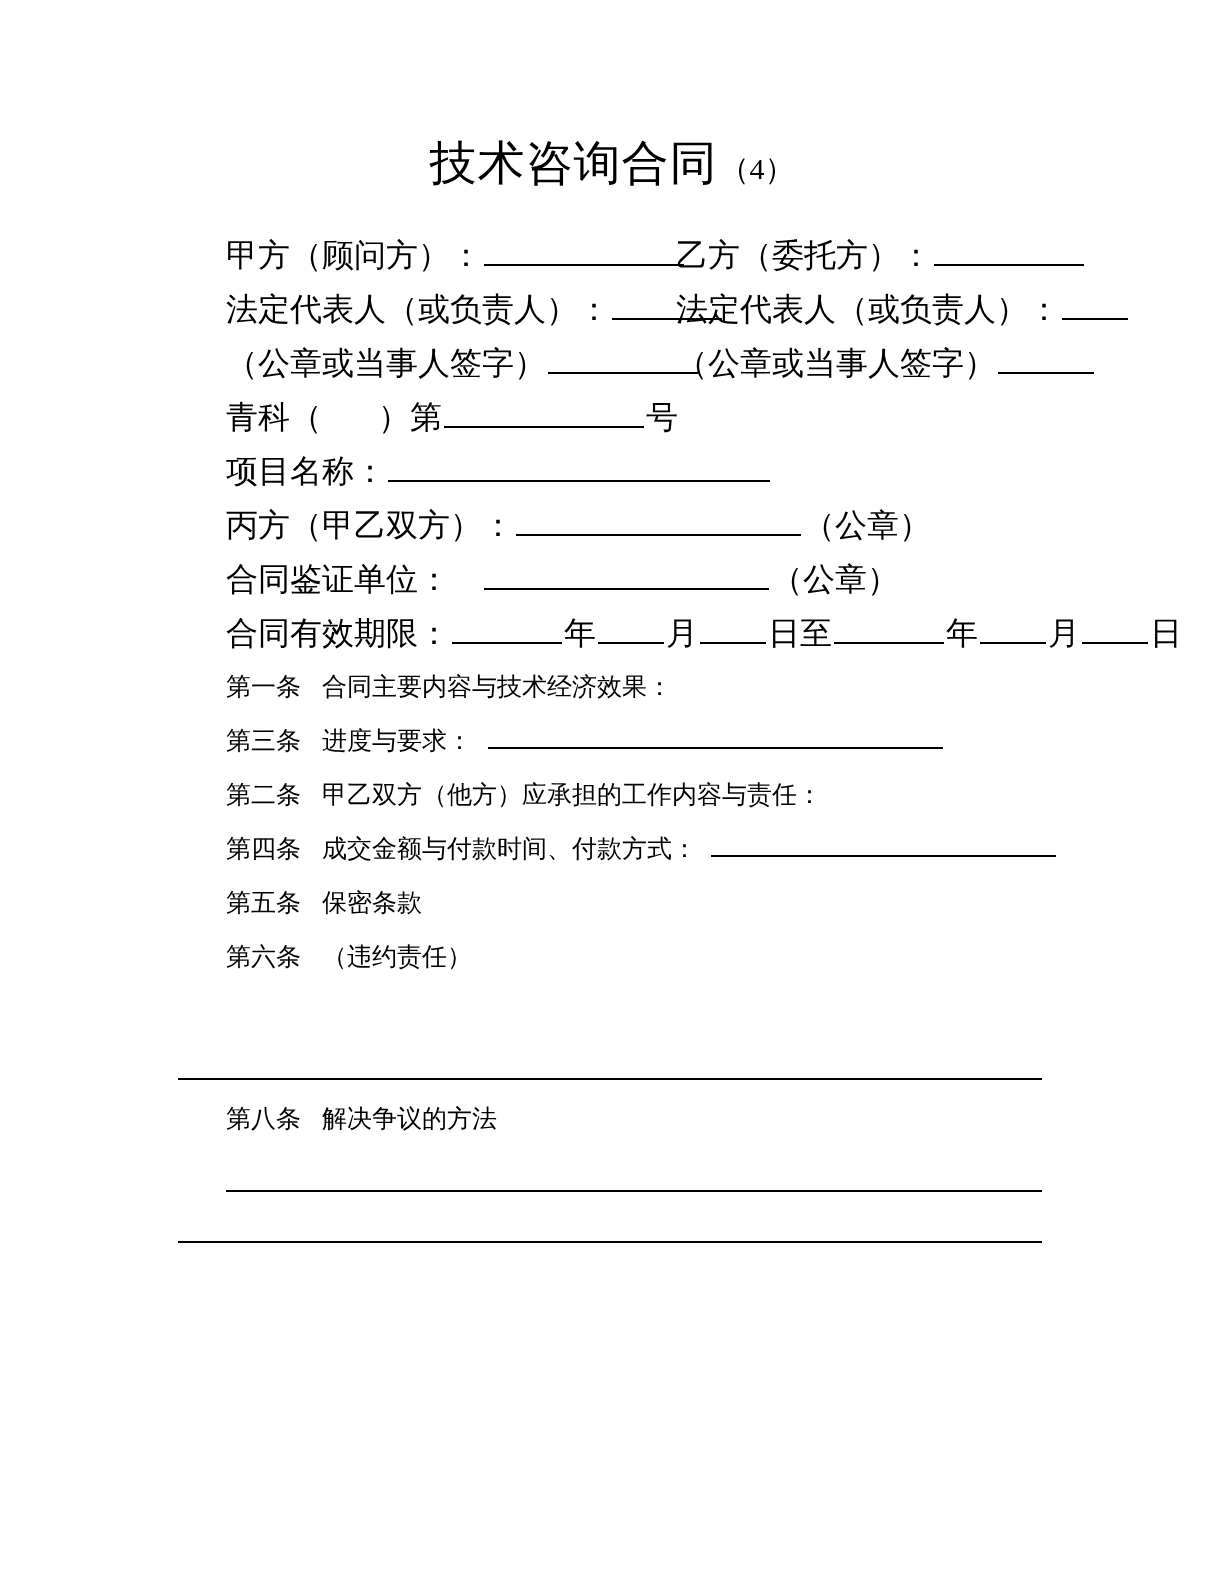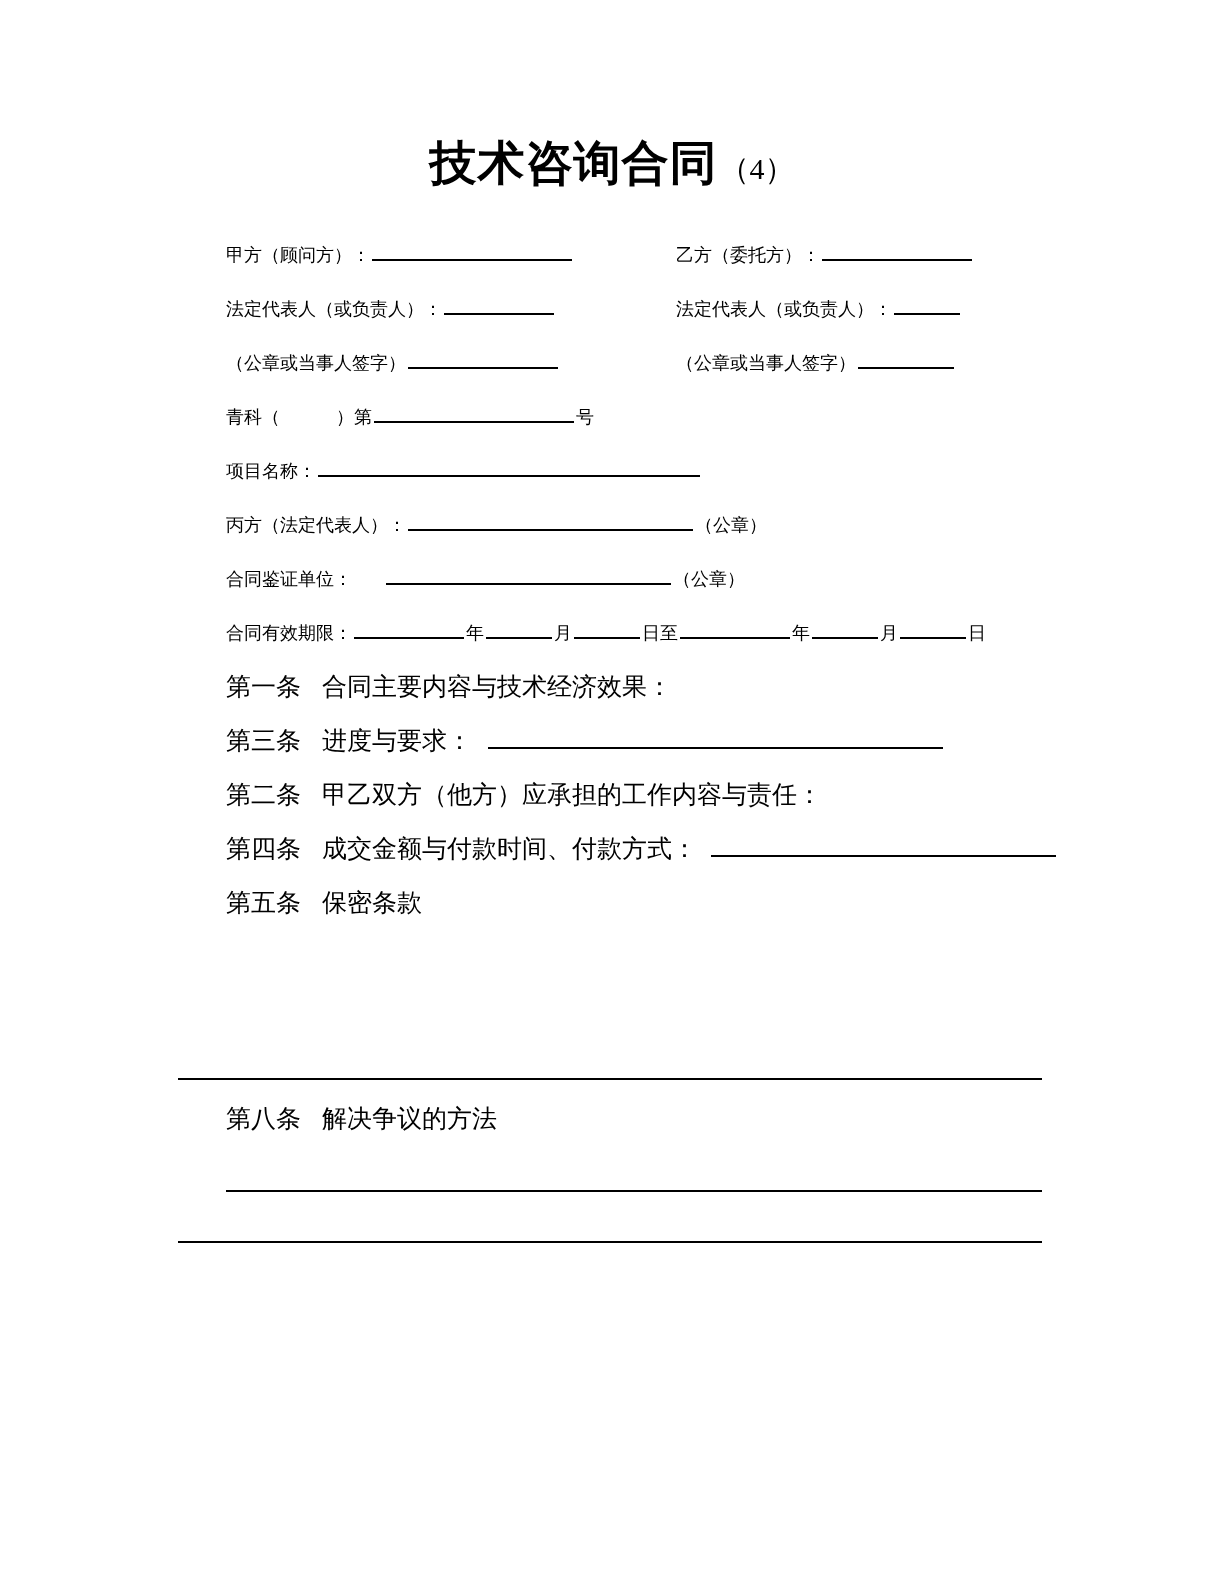--- a/index.html
+++ b/index.html
@@ -30,21 +30,21 @@
   .title-block {
     position: absolute;
     left: 0;
     top: 132px;
     width: 1224px;
     text-align: center;
     white-space: nowrap;
   }
   .title-main {
     font-family: "DejaVu Sans", "Liberation Sans", sans-serif;
-    font-weight: 700;
+    font-weight: 400;
     font-size: 47px;
     letter-spacing: 1px;
     vertical-align: baseline;
   }
   .title-suffix {
     font-family: "Liberation Serif", "DejaVu Serif", serif;
     font-weight: 400;
     font-size: 30px;
     vertical-align: baseline;
     margin-left: 2px;
@@ -55,21 +55,21 @@
     position: absolute;
     left: 226px;
     top: 228px;
     width: 820px;
   }
 
   .row {
     position: relative;
     height: 54px;
     line-height: 54px;
-    font-size: 18px;
+    font-size: 32px;
     white-space: nowrap;
   }
   .row .col-left,
   .row .col-right {
     position: absolute;
     top: 0;
     height: 54px;
     line-height: 54px;
     white-space: nowrap;
   }
@@ -170,21 +170,21 @@
     </div>
 
     <div class="row">
       <span class="col-left">
         <span class="txt">项目名称：</span><span class="blank b-name"></span>
       </span>
     </div>
 
     <div class="row">
       <span class="col-left">
-        <span class="txt">丙方（法定代表人）：</span><span class="blank b-unit"></span><span class="txt">（公章）</span>
+        <span class="txt">丙方（甲乙双方）：</span><span class="blank b-unit"></span><span class="txt">（公章）</span>
       </span>
     </div>
 
     <div class="row">
       <span class="col-left">
         <span class="txt">合同鉴证单位：</span><span style="display:inline-block;width:32px"></span><span class="blank b-unit"></span><span class="txt">（公章）</span>
       </span>
     </div>
 
     <div class="row">
@@ -206,20 +206,23 @@
     </div>
 
     <div class="clause">
       <span class="clause-no">第四条</span><span class="clause-text">成交金额与付款时间、付款方式：</span><span class="blank" style="width:345px;margin-left:14px"></span>
     </div>
 
     <div class="clause">
       <span class="clause-no">第五条</span><span class="clause-text">保密条款</span>
     </div>
 
+    <div class="clause">
+      <span class="clause-no">第六条</span><span class="clause-text">（违约责任）</span>
+    </div>
 
 
   </div>
 
   <div class="rule rule-full" style="top:1078px"></div>
 
   <div class="clause8" style="top:1092px">
     <span class="clause-no">第八条</span><span class="clause-text">解决争议的方法</span>
   </div>
 

